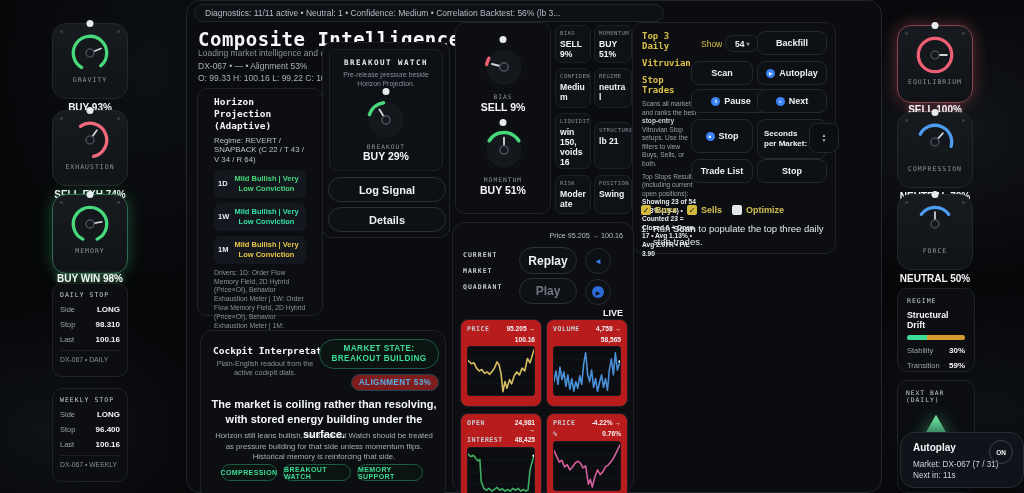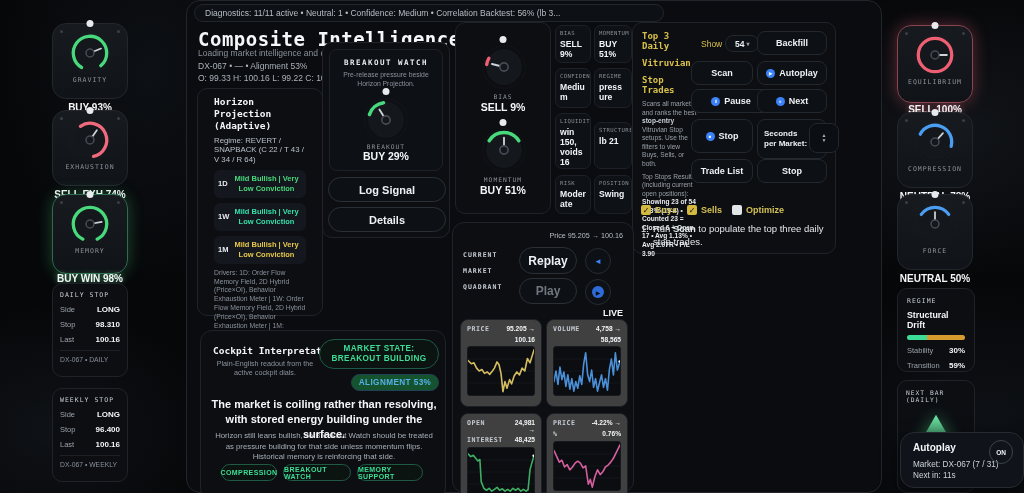--- a/index.html
+++ b/index.html
@@ -67,21 +67,21 @@
   .cbx{width:10px;height:10px;border-radius:2px;display:inline-flex;align-items:center;justify-content:center;
     font-size:8px;background:#e3e6e9;color:#15130a;flex:none;cursor:pointer;}
   .cbx.on{background:#d3b93f;}
   .cb-label{font-size:9px;font-weight:bold;color:#d3c154;margin-left:4px;}
 
   
   .circ-btn{position:absolute;width:26px;height:26px;border-radius:50%;background:#0d1015;border:1px solid #272c33;
     display:flex;align-items:center;justify-content:center;cursor:pointer;box-sizing:border-box;}
 
   
-  .chart-card{position:absolute;background:#404040;border:1px solid #1d2127;border-radius:8px;padding:5px 6px;box-sizing:border-box;overflow:hidden;}
+  .chart-card{position:absolute;background:#b91c1c;border:1px solid #1d2127;border-radius:8px;padding:5px 6px;box-sizing:border-box;overflow:hidden;}
   .chart-head{display:grid;grid-template-columns:auto 1fr;row-gap:3px;column-gap:4px;}
   .chart-label{font-size:6.6px;font-weight:bold;letter-spacing:.5px;color:#c4cbd3;font-family:"DejaVu Sans Mono",monospace;}
   .chart-val{font-size:6.6px;font-weight:bold;color:#f2f4f7;text-align:right;}
   .chart-plot{margin-top:3px;height:48px;border:1px solid #16191e;background:#0b0d11;border-radius:3px;}
   .chart-plot svg{width:100%;height:100%;display:block;}
 
   
   .ck-pill{position:absolute;display:flex;align-items:center;justify-content:center;border-radius:10px;
     font-weight:bold;font-size:7px;letter-spacing:.4px;box-sizing:border-box;}
   .pill-green{border:1px solid #1f5a45;background:#0c1411;color:#3ddc97;}
@@ -271,21 +271,21 @@
 <div class="tile" style="left:594px;top:25px;width:38px;height:38px;">
   <div class="tlabel">MOMENTUM</div>
   <div class="tvalue">BUY 51%</div>
 </div>
 <div class="tile" style="left:555px;top:68px;width:36px;height:40px;">
   <div class="tlabel">CONFIDENCE</div>
   <div class="tvalue">Medium</div>
 </div>
 <div class="tile" style="left:594px;top:68px;width:38px;height:40px;">
   <div class="tlabel">REGIME</div>
-  <div class="tvalue">pressure</div>
+  <div class="tvalue">neutral</div>
 </div>
 <div class="tile" style="left:555px;top:113px;width:36px;height:56px;">
   <div class="tlabel">LIQUIDITY</div>
   <div class="tvalue">win 150, voids 16</div>
 </div>
 <div class="tile" style="left:594px;top:122px;width:38px;height:47px;">
   <div class="tlabel">STRUCTURE</div>
   <div class="tvalue">lb 21</div>
 </div>
 <div class="tile" style="left:555px;top:175px;width:36px;height:39px;">
@@ -455,21 +455,21 @@
 
   </svg>
       </div>
   </div>
 </div>
 
 <div class="panel" style="left:200px;top:330px;width:246px;height:170px;border-radius:12px;">
   <div class="mono abs" style="left:12px;top:14px;font-size:9.5px;font-weight:bold;color:#f2f4f7;">Cockpit Interpretation</div>
   <div class="abs" style="left:12px;top:28px;width:104px;font-size:7.2px;color:#8a929c;line-height:1.3;text-align:center;">Plain-English readout from the active cockpit dials.</div>
   <div class="ck-pill" style="left:118px;top:8px;width:120px;height:30px;border:1px solid #1d5a4b;background:#0c1411;color:#3ddc97;border-radius:15px;text-align:center;font-size:8.2px;line-height:1.2;padding:0 6px;">MARKET STATE: BREAKOUT BUILDING</div>
-  <div class="ck-pill" style="left:150px;top:43px;width:88px;height:17px;border:1px solid #224156;background:#14532d;color:#57b0e8;font-size:8.2px;">ALIGNMENT 53%</div>
+  <div class="ck-pill" style="left:150px;top:43px;width:88px;height:17px;border:1px solid #224156;background:#7f1d1d;color:#57b0e8;font-size:8.2px;">ALIGNMENT 53%</div>
   <div class="abs" style="left:14px;top:100px;width:218px;font-size:7.8px;color:#a7aeb7;text-align:center;line-height:1.35;">Horizon still leans bullish, so Breakout Watch should be treated as pressure building for that side unless momentum flips. Historical memory is reinforcing that side.</div>
   <div class="abs" style="left:10px;top:66px;width:226px;font-size:11px;font-weight:bold;color:#f4f6f8;text-align:center;line-height:1.35;">The market is coiling rather than resolving, with stored energy building under the surface.</div>
   <div class="ck-pill pill-green" style="left:20px;top:133px;width:56px;height:17px;">COMPRESSION</div>
   <div class="ck-pill pill-green" style="left:82px;top:133px;width:68px;height:17px;">BREAKOUT WATCH</div>
   <div class="ck-pill pill-green" style="left:156px;top:133px;width:66px;height:17px;">MEMORY SUPPORT</div>
 </div>
 
 <div class="gauge-card glow-red" style="left:897px;top:25px;height:78px;">
   <div class="topdot"></div>
   <div class="corner-dot" style="left:7px;"></div>

